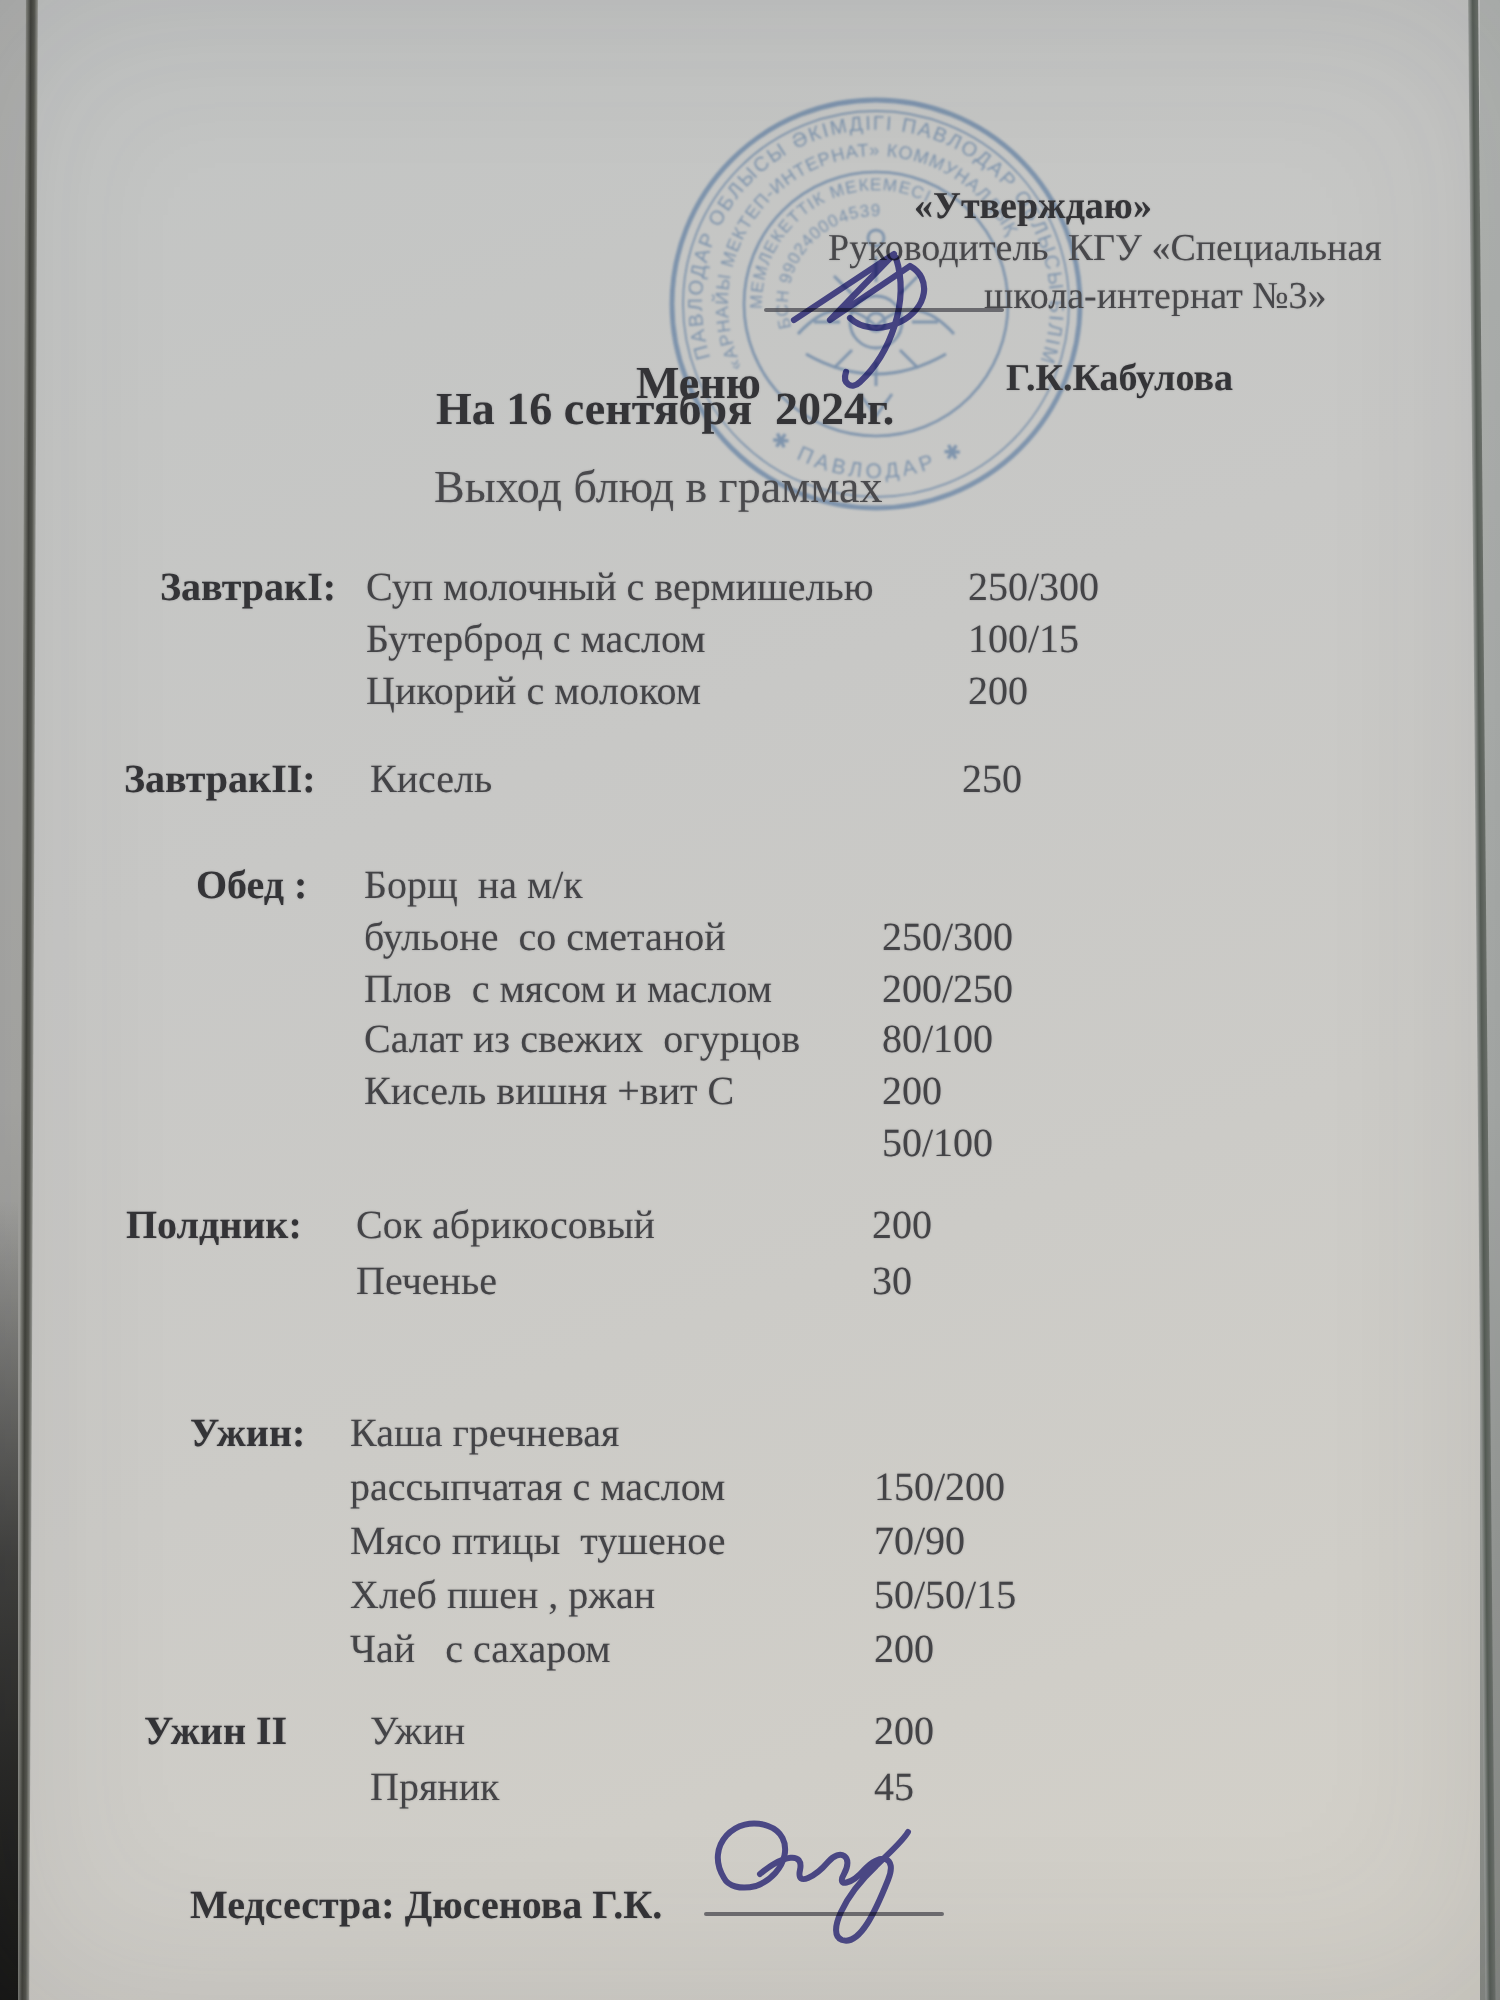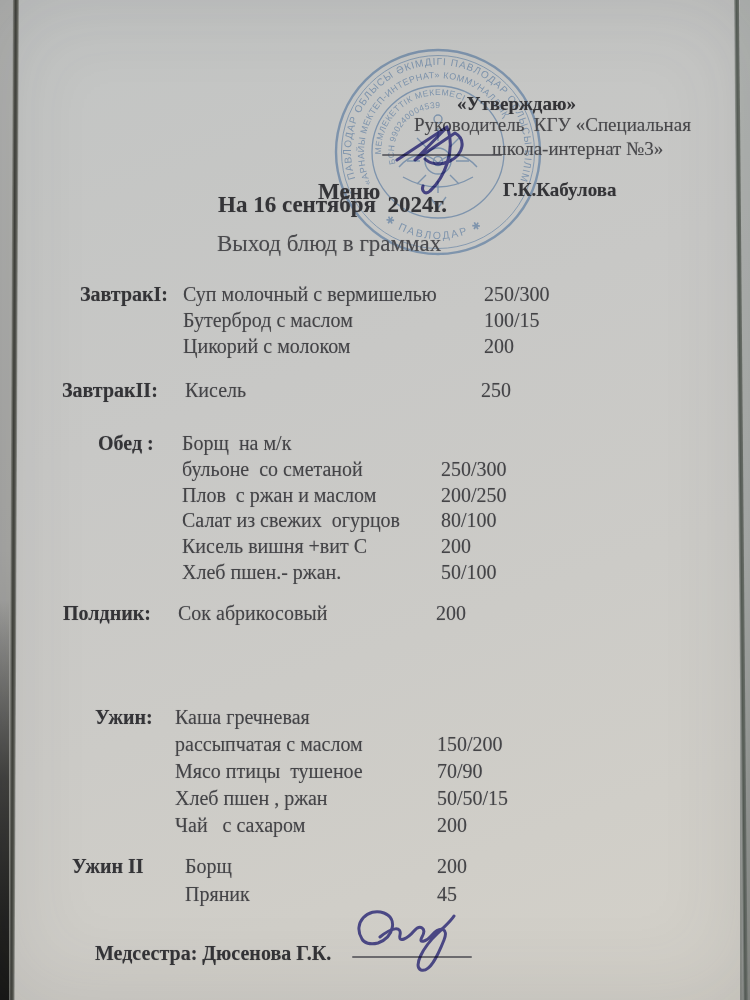--- a/index.html
+++ b/index.html
@@ -151,43 +151,46 @@
     <div class="label">Обед :</div>
     <div class="row">
       <span class="item">Борщ  на м/к</span>
       <span class="val"></span>
     </div>
     <div class="row">
       <span class="item">бульоне  со сметаной</span>
       <span class="val">250/300</span>
     </div>
     <div class="row">
-      <span class="item">Плов  с ржан и маслом</span>
+      <span class="item">Плов  с мясом и маслом</span>
       <span class="val">200/250</span>
     </div>
     <div class="row">
       <span class="item">Салат из свежих  огурцов</span>
       <span class="val">80/100</span>
     </div>
     <div class="row">
       <span class="item">Кисель вишня +вит С</span>
       <span class="val">200</span>
     </div>
     <div class="row">
-      <span class="item">Хлеб пшен.- ржан.</span>
       <span class="val">50/100</span>
     </div>
   </div>
 
   <div class="sec s3">
     <div class="label">Полдник:</div>
     <div class="row">
       <span class="item">Сок абрикосовый</span>
       <span class="val">200</span>
     </div>
+    <div class="row">
+      <span class="item">Печенье</span>
+      <span class="val">30</span>
+    </div>
   </div>
 
   <div class="sec s4">
     <div class="label">Ужин:</div>
     <div class="row">
       <span class="item">Каша гречневая</span>
       <span class="val"></span>
     </div>
     <div class="row">
       <span class="item">рассыпчатая с маслом</span>
@@ -203,21 +206,21 @@
     </div>
     <div class="row">
       <span class="item">Чай   с сахаром</span>
       <span class="val">200</span>
     </div>
   </div>
 
   <div class="sec s5">
     <div class="label">Ужин II</div>
     <div class="row">
-      <span class="item">Борщ</span>
+      <span class="item">Ужин</span>
       <span class="val">200</span>
     </div>
     <div class="row">
       <span class="item">Пряник</span>
       <span class="val">45</span>
     </div>
   </div>
 
   <div class="t b footer-label">Медсестра: Дюсенова Г.К.</div>
   <div class="sigline" style="left:352px;top:956px;width:120px;"></div>

